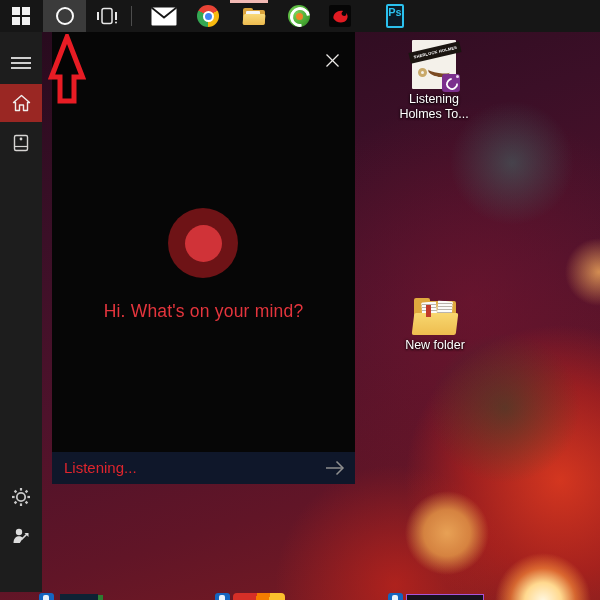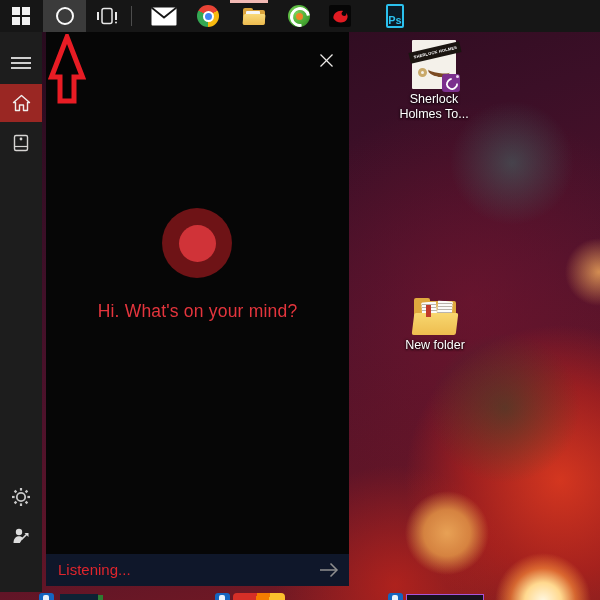--- a/index.html
+++ b/index.html
@@ -47,36 +47,36 @@
   .tb-green { left:284px; width:30px; }
   .green-orb { position:relative; width:22px; height:22px; border-radius:50%; overflow:hidden;
     background:radial-gradient(circle at 35% 35%, #7bd15a, #46a832 62%, #2f7d22); }
   .green-orb::before { content:""; position:absolute; left:2px; top:2px; width:14px; height:14px; border-radius:50%;
     border:3px solid #fff; border-right-color:transparent; transform:rotate(35deg); }
   .green-orb::after { content:""; position:absolute; left:8px; top:8px; width:7px; height:7px; border-radius:50%; background:#f08326; }
   .tb-red { left:325px; width:30px; }
   .red-tile { width:22px; height:22px; background:#060606; border-radius:2px; display:flex; align-items:center; justify-content:center; }
   .tb-ps { left:366px; width:34px; }
   .ps-tile { width:25px; height:24px; background:#0b1b26; border:2px solid #2bc1ee; border-radius:2px;
-    color:#2bc1ee; font-weight:bold; font-size:11px; display:flex; align-items:flex-end; justify-content:center;margin-left:24px; }
+    color:#2bc1ee; font-weight:bold; font-size:11px; display:flex; align-items:flex-start; justify-content:center;margin-left:24px; }
   .top-notch { position:absolute; left:230px; top:0; width:38px; height:3px; background:#f2b9b4; z-index:7; }
 
   
   .sidebar { position:absolute; left:0; top:32px; width:42px; height:560px; background:#1d1d1d; z-index:4; }
   .sb-item { position:absolute; left:0; width:42px; display:flex; align-items:center; justify-content:center; }
   .sb-menu { top:18px; height:26px; }
   .hamburger { width:20px; }
   .hamburger div { height:2px; background:#cfcfcf; margin:3px 0; }
   .sb-home { top:52px; height:38px; background:#9a2723; }
   .sb-notebook { top:98px; height:26px; }
   .sb-settings { top:452px; height:26px; }
   .sb-feedback { top:490px; height:26px; }
 
   
-  .panel { position:absolute; left:46px; top:32px; width:303px; height:554px; background:#060606; z-index:4; }
+  .panel { position:absolute; left:52px; top:32px; width:303px; height:452px; background:#060606; z-index:4; }
   .close-btn { position:absolute; left:269px; top:17px; width:22px; height:22px; display:flex; align-items:center; justify-content:center; cursor:default; }
   .listen-circle { position:absolute; left:116px; top:176px; width:70px; height:70px; border-radius:50%;
     background:#6e1316; display:flex; align-items:center; justify-content:center; }
   .listen-circle .inner { width:37px; height:37px; border-radius:50%; background:#d03338; }
   .greeting { position:absolute; left:0; top:269px; width:100%; text-align:center; color:#e4353d; font-size:17.5px; letter-spacing:.2px; }
   .listen-bar { position:absolute; left:0; bottom:0; width:303px; height:32px; background:#0f172a; }
   .listen-status { position:absolute; left:12px; top:0; line-height:32px; color:#df252d; font-size:15px; }
   .send-arrow { position:absolute; right:9px; top:7px; }
 
   
@@ -133,21 +133,21 @@
 
   <div class="dt-icon dt-sherlock">
     <div class="book">
       <div class="banner">
           <span>SHERLOCK HOLMES</span>
         </div>
       <div class="pipe"></div>
       <div class="lens"></div>
       <div class="badge"></div>
     </div>
-    <div class="lbl">Sherlock Holmes To...</div>
+    <div class="lbl">Listening Holmes To...</div>
   </div>
 
   <div class="dt-icon dt-newfolder">
     <div class="nfolder">
       <div class="tab"></div>
         <div class="back"></div>
       <div class="page p1"></div>
         <div class="mark"></div>
         <div class="page p2"></div>
       <div class="front"></div>

